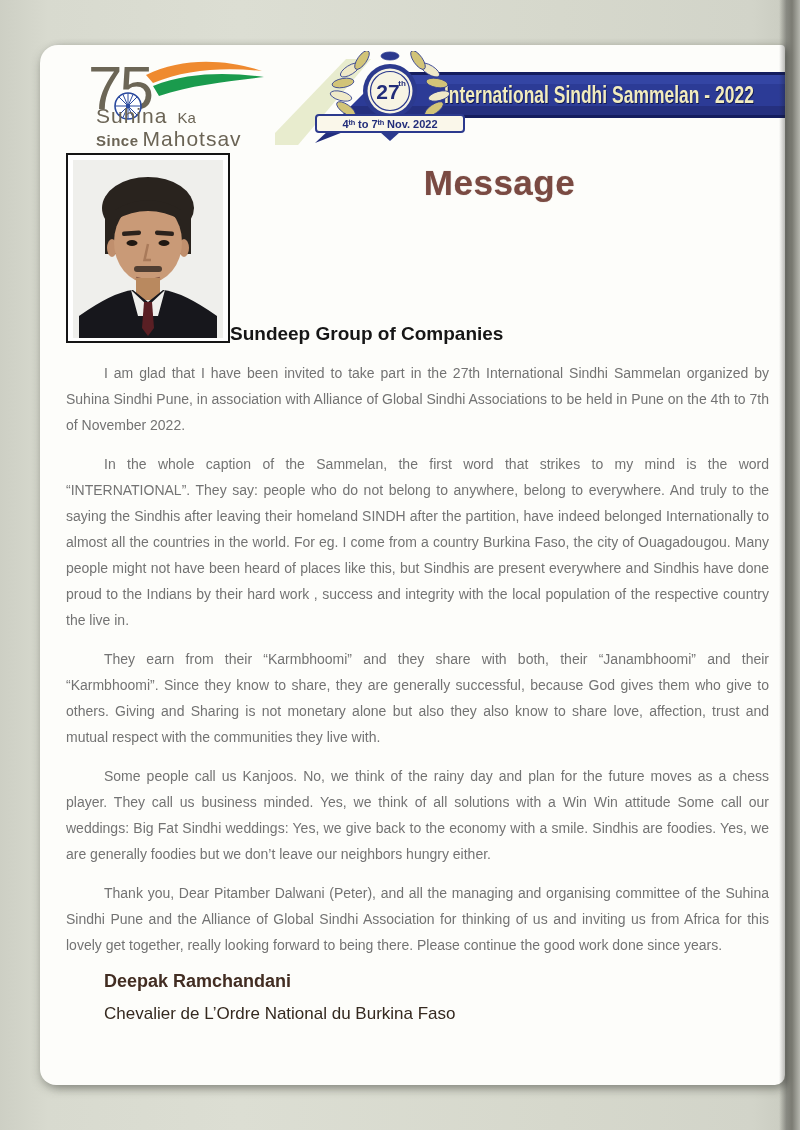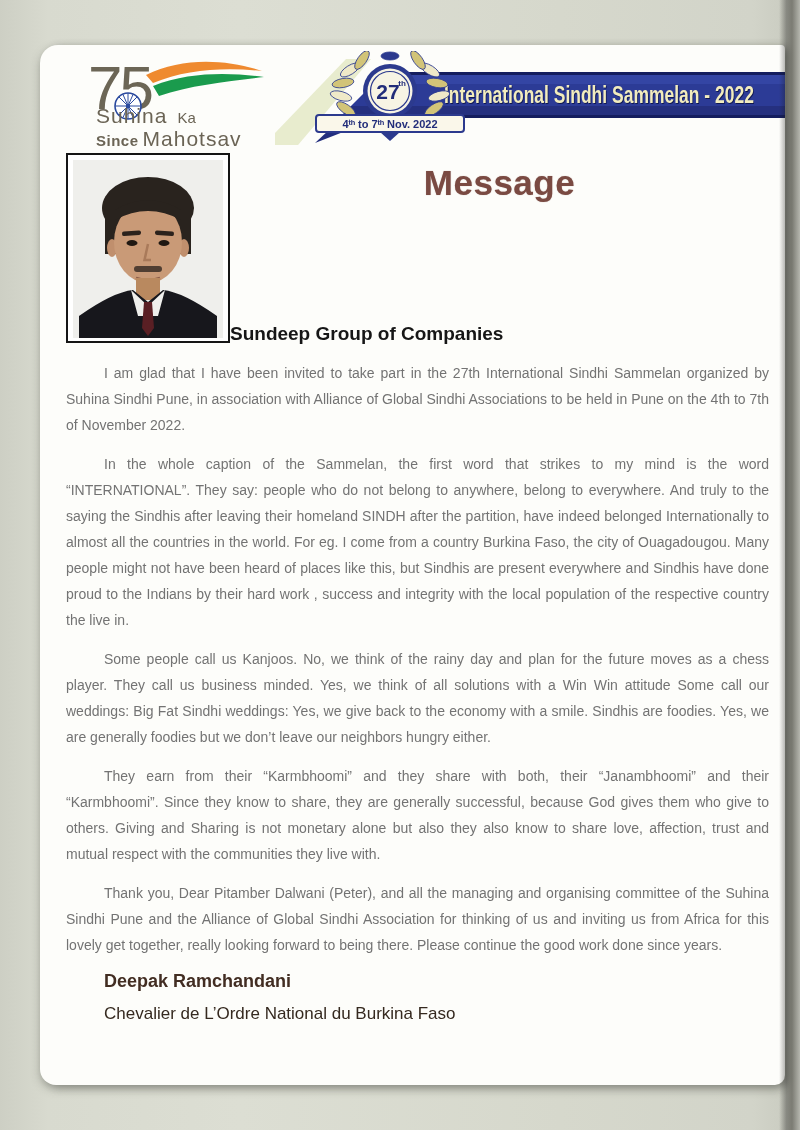--- a/index.html
+++ b/index.html
@@ -188,22 +188,22 @@
       </div>
       <div class="intro-right">
         <h1 class="page-title">Message</h1>
         <h2 class="company-name">Sundeep Group of Companies</h2>
       </div>
     </div>
 
     <div class="body-text">
       <p>I am glad that I have been invited to take part in the 27th International Sindhi Sammelan organized by Suhina Sindhi Pune, in association with Alliance of Global Sindhi Associations to be held in Pune on the 4th to 7th of November 2022.</p>
       <p>In the whole caption of the Sammelan, the first word that strikes to my mind is the word “INTERNATIONAL”. They say: people who do not belong to anywhere, belong to everywhere. And truly to the saying the Sindhis after leaving their homeland SINDH after the partition, have indeed belonged Internationally to almost all the countries in the world. For eg. I come from a country Burkina Faso, the city of Ouagadougou. Many people might not have been heard of places like this, but Sindhis are present everywhere and Sindhis have done proud to the Indians by their hard work , success and integrity with the local population of the respective country the live in.</p>
+      <p>They earn from their “Karmbhoomi” and they share with both, their “Janambhoomi” and their “Karmbhoomi”. Since they know to share, they are generally successful, because God gives them who give to others. Giving and Sharing is not monetary alone but also they also know to share love, affection, trust and mutual respect with the communities they live with.</p>
       <p>Some people call us Kanjoos. No, we think of the rainy day and plan for the future moves as a chess player. They call us business minded. Yes, we think of all solutions with a Win Win attitude Some call our weddings: Big Fat Sindhi weddings: Yes, we give back to the economy with a smile. Sindhis are foodies. Yes, we are generally foodies but we don’t leave our neighbors hungry either.</p>
-      <p>They earn from their “Karmbhoomi” and they share with both, their “Janambhoomi” and their “Karmbhoomi”. Since they know to share, they are generally successful, because God gives them who give to others. Giving and Sharing is not monetary alone but also they also know to share love, affection, trust and mutual respect with the communities they live with.</p>
       <p>Thank you, Dear Pitamber Dalwani (Peter), and all the managing and organising committee of the Suhina Sindhi Pune and the Alliance of Global Sindhi Association for thinking of us and inviting us from Africa for this lovely get together, really looking forward to being there. Please continue the good work done since years.</p>
     </div>
 
     <div class="signature">
       <div class="sig-name">Deepak Ramchandani</div>
       <div class="sig-title">Chevalier de L’Ordre National du Burkina Faso</div>
     </div>
 
   </div>
   <div class="scan-edge-right"></div>

